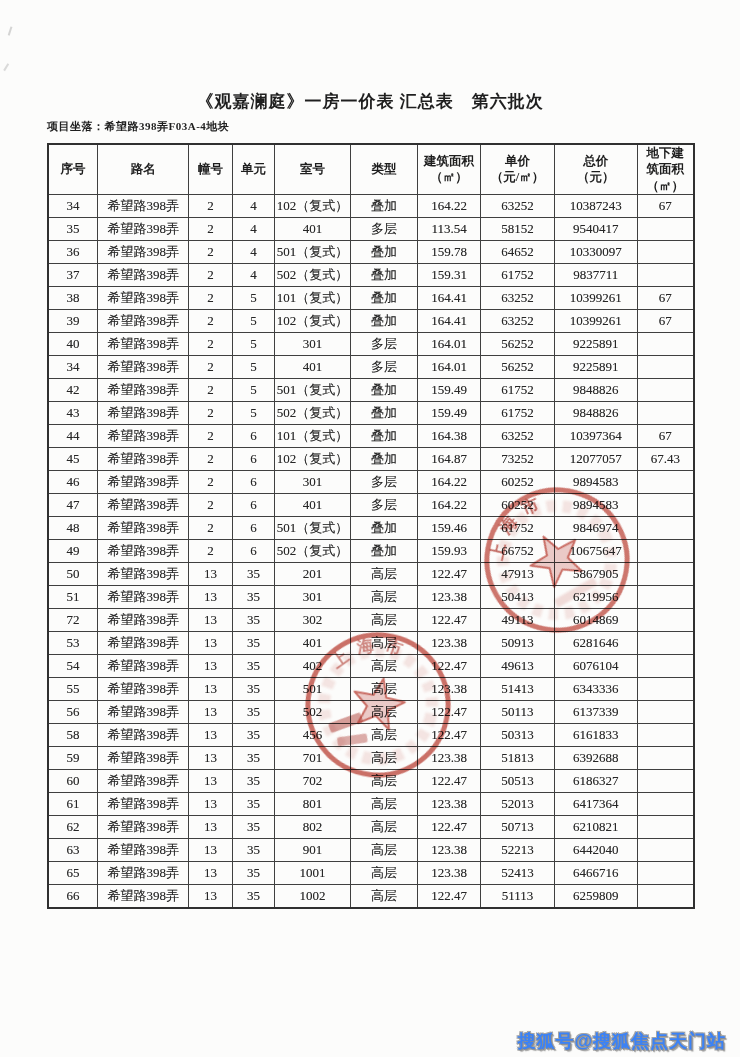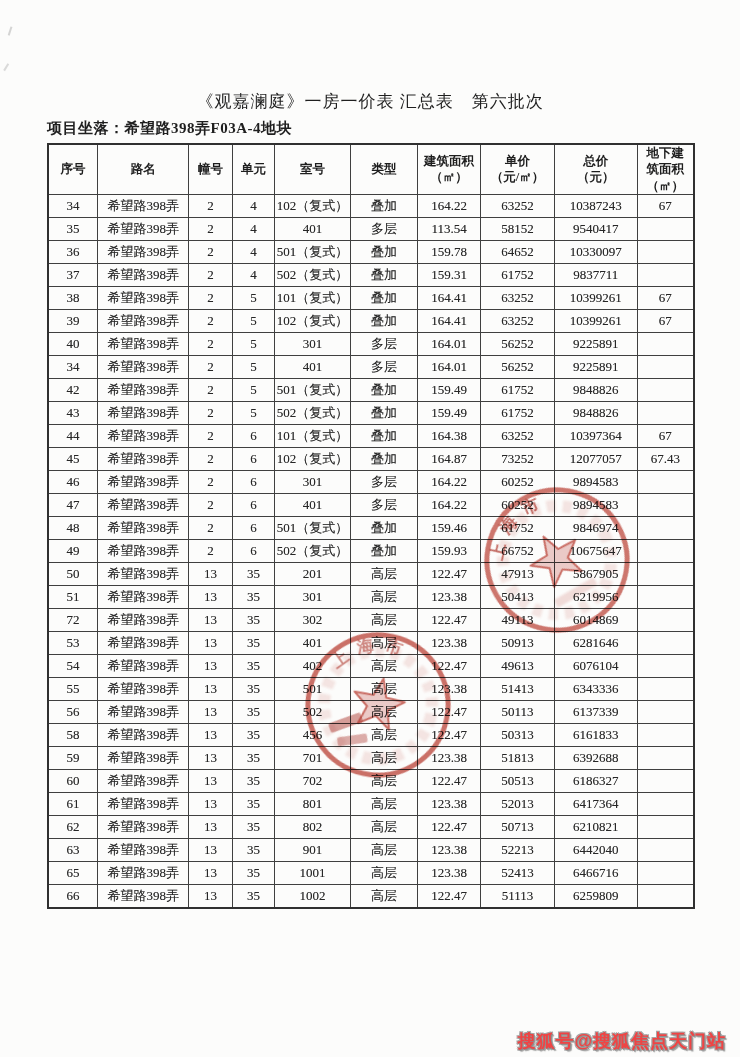--- a/index.html
+++ b/index.html
@@ -4,25 +4,25 @@
 <style>
   html,body{margin:0;padding:0;}
   body{
     width:740px;height:1057px;position:relative;overflow:hidden;
     background:#fcfcfb;
     font-family:"Liberation Serif","DejaVu Serif",serif;
     color:#242424;
   }
   .page-title{
     position:absolute;top:90px;left:0;width:740px;text-align:center;
-    font-size:17px;font-weight:normal;letter-spacing:1px;color:#1f1f1f;
+    font-size:17px;font-weight:bold;letter-spacing:1px;color:#1f1f1f;
   }
   .location-line{
     position:absolute;top:119px;left:47px;
-    font-size:15px;font-weight:bold;letter-spacing:.5px;color:#1f1f1f;text-align:right;
+    font-size:11px;font-weight:bold;letter-spacing:.5px;color:#1f1f1f;text-align:right;
   }
   table.price-table{
     position:absolute;left:47px;top:143px;width:648px;
     border-collapse:collapse;table-layout:fixed;
     border:2px solid #303030;
     background:transparent;
   }
   .price-table th,.price-table td{
     border:1.4px solid #3f3f3f;
     text-align:center;vertical-align:middle;
@@ -44,21 +44,21 @@
   #stamp2{left:293px;top:620px;transform:rotate(12deg);}
   .stamp svg{filter:blur(.3px);}
   .seal-ring{fill:none;stroke-width:5;}
   .seal-textring{fill:none;stroke-width:12;stroke-dasharray:9 7;opacity:.16;}
   .seal-star{stroke-width:2;stroke-linejoin:round;}
   .seal-arc-text{font-family:"Liberation Serif","DejaVu Serif",serif;font-size:17px;letter-spacing:9px;font-weight:bold;}
   .watermark{
     position:absolute;top:1029px;right:14px;
     font-family:"Liberation Sans","DejaVu Sans",sans-serif;
     font-size:18px;font-weight:bold;letter-spacing:1px;
-    color:#ef4444;
+    color:#3b82f6;
     text-shadow:1px 1px 0 #8e8e8e,-1px -1px 0 #a5a5a5,1px -1px 0 #a5a5a5,-1px 1px 0 #a5a5a5,2px 2px 1px rgba(90,90,90,.55);
   }
   .scan-artifact{position:absolute;background:transparent;opacity:.55;}
   #artifact1{left:9px;top:27px;width:3px;height:9px;border-left:2px solid #b3b3b3;transform:rotate(18deg);}
   #artifact2{left:5px;top:64px;width:3px;height:8px;border-left:2px solid #bdbdbd;transform:rotate(32deg);}
 </style>
 </head>
 <body>
 
 <div class="scan-artifact" id="artifact1"></div>

